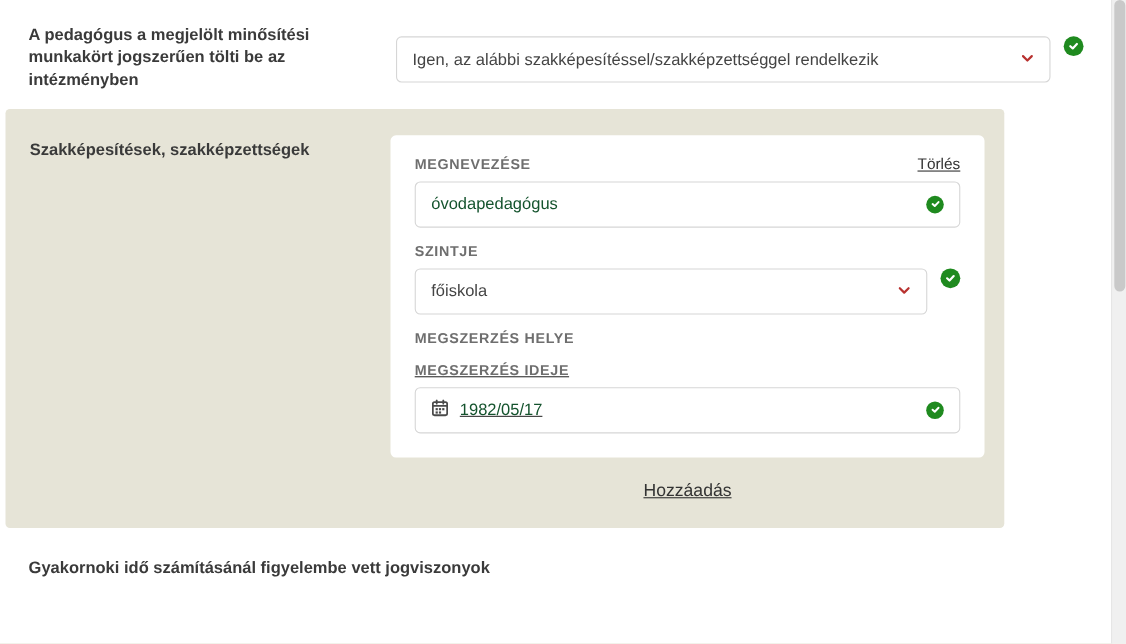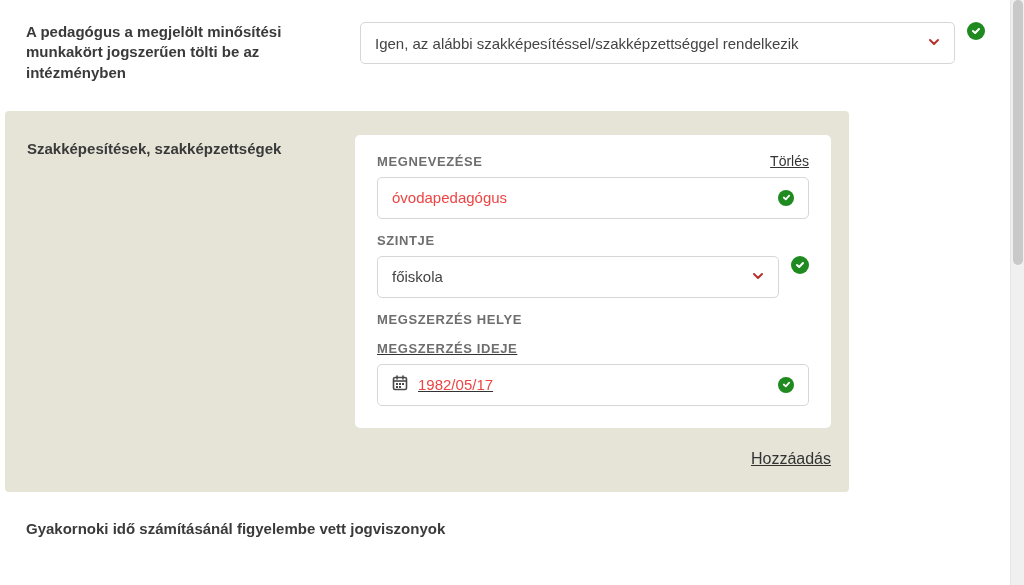--- a/index.html
+++ b/index.html
@@ -48,20 +48,21 @@
     flex: 0 0 334px;
     font-weight: 600;
     color: #3a3a3a;
     line-height: 1.35;
     padding-right: 28px;
   }
   .row-body {
     flex: 1;
     display: flex;
     align-items: flex-start;
+    margin-top: 11px;
   }
 
   .select {
     flex: 1;
     height: 42px;
     border: 1px solid #d6d6d6;
     border-radius: 5px;
     background: #fff;
     display: flex;
     align-items: center;
@@ -79,21 +80,21 @@
     border: 1px solid #d6d6d6;
     border-radius: 5px;
     background: #fff;
     display: flex;
     align-items: center;
     padding: 0 14px;
     position: relative;
   }
   .input .value {
     flex: 1;
-    color: #ef4444;
+    color: #14532d;
   }
   .input .cal {
     margin-right: 10px;
     color: #4a4a4a;
   }
   .chev {
     color: #b8312f;
     font-size: 14px;
     margin-left: 8px;
   }
@@ -116,24 +117,24 @@
     background: #1f8a1f;
     display: inline-flex;
     align-items: center;
     justify-content: center;
     margin-left: 10px;
     flex: 0 0 auto;
   }
 
   .panel {
     background: #e6e4d7;
-    margin: 16px 5px 0 5px;
+    margin: 4px 5px 0 5px;
     padding: 24px 18px 24px 22px;
     border-radius: 4px;
-    width: 844px;
+    width: 908px;
   }
   .panel-flex {
     display: flex;
     align-items: flex-start;
   }
   .panel-left {
     width: 328px;
     flex: 0 0 328px;
     font-weight: 600;
     color: #3a3a3a;
@@ -165,21 +166,21 @@
   }
   .field-head .field-label { margin-bottom: 0; }
 
   .linklike {
     color: #333;
     text-decoration: underline;
     font-size: 14px;
     cursor: pointer;
   }
   .add-row {
-    text-align: right;
+    text-align: center;
     margin-top: 22px;
   }
   .add-row .linklike {
     font-size: 16px;
     font-weight: 500;
   }
 
   .section-title {
     font-weight: 600;
     color: #3a3a3a;

